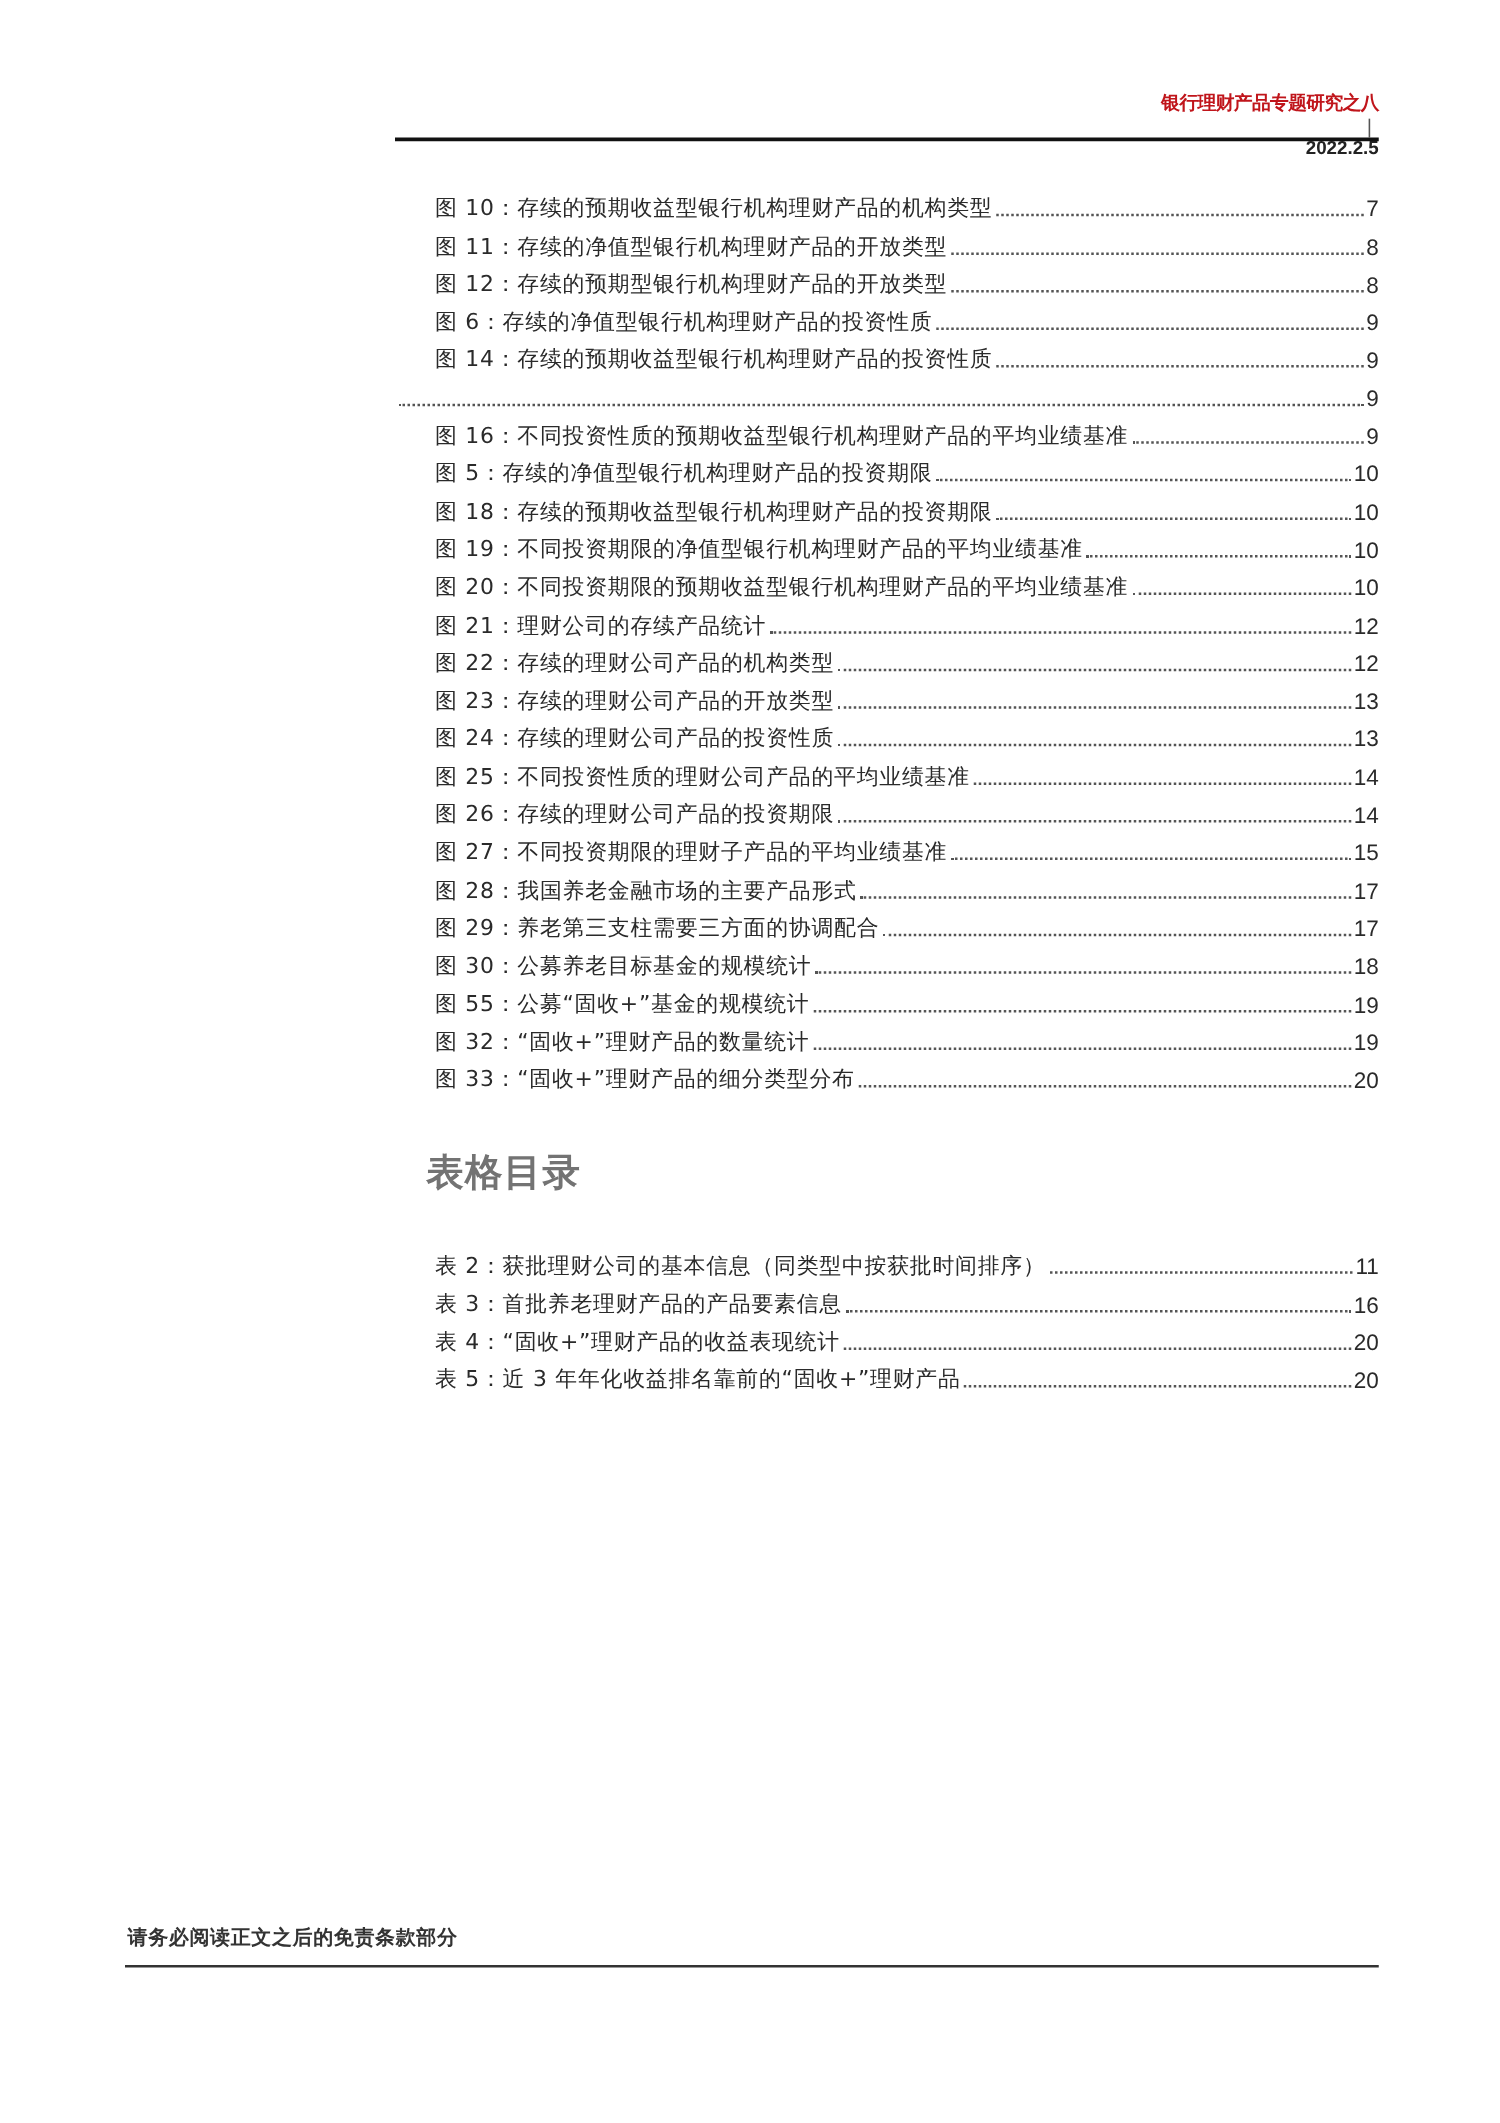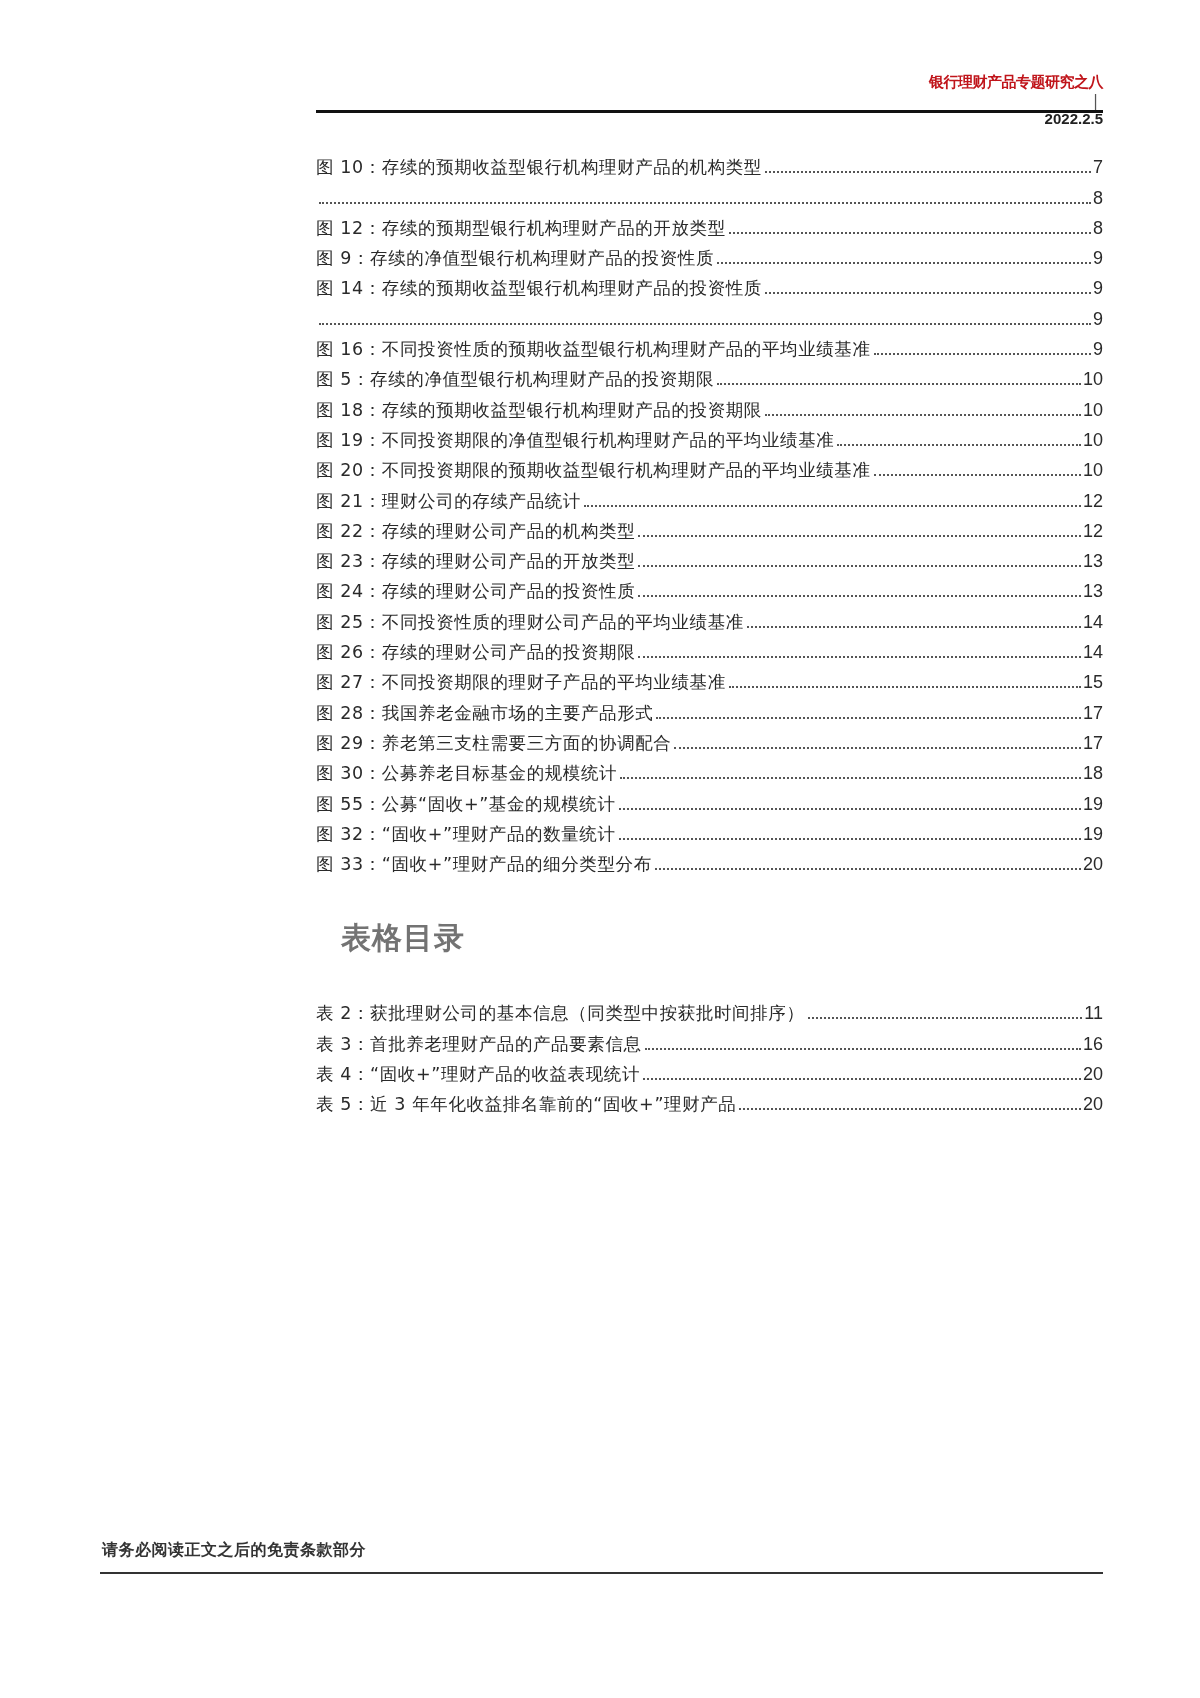--- a/index.html
+++ b/index.html
@@ -9,21 +9,21 @@
                   display: flex; align-items: flex-end; white-space: nowrap; flex-direction: column; }
   .header-title .series { color: #c0151b; letter-spacing: -0.5px; }
   .header-title .sep { color: #555; margin: 0 5px; font-weight: normal; }
   .header-title .date { color: #222; font-family: "Liberation Sans", sans-serif; font-size: 15px; }
   .header-rule { position: absolute; left: 316px; top: 110px; width: 787px; height: 3px; background: #111; }
 
   .toc { position: absolute; left: 316px; width: 787px; }
   .toc-figures { top: 148px; }
   .toc-tables { top: 994px; }
   .toc-row { display: flex; align-items: flex-end; height: 30.3px; font-size: 17.5px; line-height: 22px; color: #2a2a2a; }
-  .toc-label { white-space: nowrap; letter-spacing: 0.6px; }
+  .toc-label { white-space: nowrap; letter-spacing: 0.6px; margin-left: 32px; }
   .toc-leader { flex: 1; border-bottom: 2px dotted #555; margin: 0 2px 5px 3px; height: 0; }
   .toc-page { font-family: "Liberation Sans", sans-serif; font-size: 18px; white-space: nowrap; }
 
   .section-title { position: absolute; left: 316px; top: 918px; font-size: 30px; font-weight: bold; color: #737373; letter-spacing: 1px; margin-left: 25px; }
 
   .footer-rule { position: absolute; left: 100px; top: 1572px; width: 1003px; height: 2px; background: #333; }
   .footer-text { position: absolute; left: 102px; top: 1540px; font-size: 16px; font-weight: bold; color: #333; letter-spacing: 0.5px; }
 </style>
 </head>
 <body>
@@ -37,30 +37,31 @@
   <div class="header-rule"></div>
 </div>
 
 <div class="toc toc-figures">
   <div class="toc-row">
       <span class="toc-label">图 10：存续的预期收益型银行机构理财产品的机构类型</span>
       <span class="toc-leader"></span>
       <span class="toc-page">7</span>
     </div>
   <div class="toc-row">
+      <span class="toc-label">图 11：存续的净值型银行机构理财产品的开放类型</span>
       <span class="toc-leader"></span>
       <span class="toc-page">8</span>
     </div>
   <div class="toc-row">
       <span class="toc-label">图 12：存续的预期型银行机构理财产品的开放类型</span>
       <span class="toc-leader"></span>
       <span class="toc-page">8</span>
     </div>
   <div class="toc-row">
-      <span class="toc-label">图 9：存续的净值型银行机构理财产品的投资性质</span>
+      <span class="toc-label">图 6：存续的净值型银行机构理财产品的投资性质</span>
       <span class="toc-leader"></span>
       <span class="toc-page">9</span>
     </div>
   <div class="toc-row">
       <span class="toc-label">图 14：存续的预期收益型银行机构理财产品的投资性质</span>
       <span class="toc-leader"></span>
       <span class="toc-page">9</span>
     </div>
   <div class="toc-row">
       <span class="toc-leader"></span>

